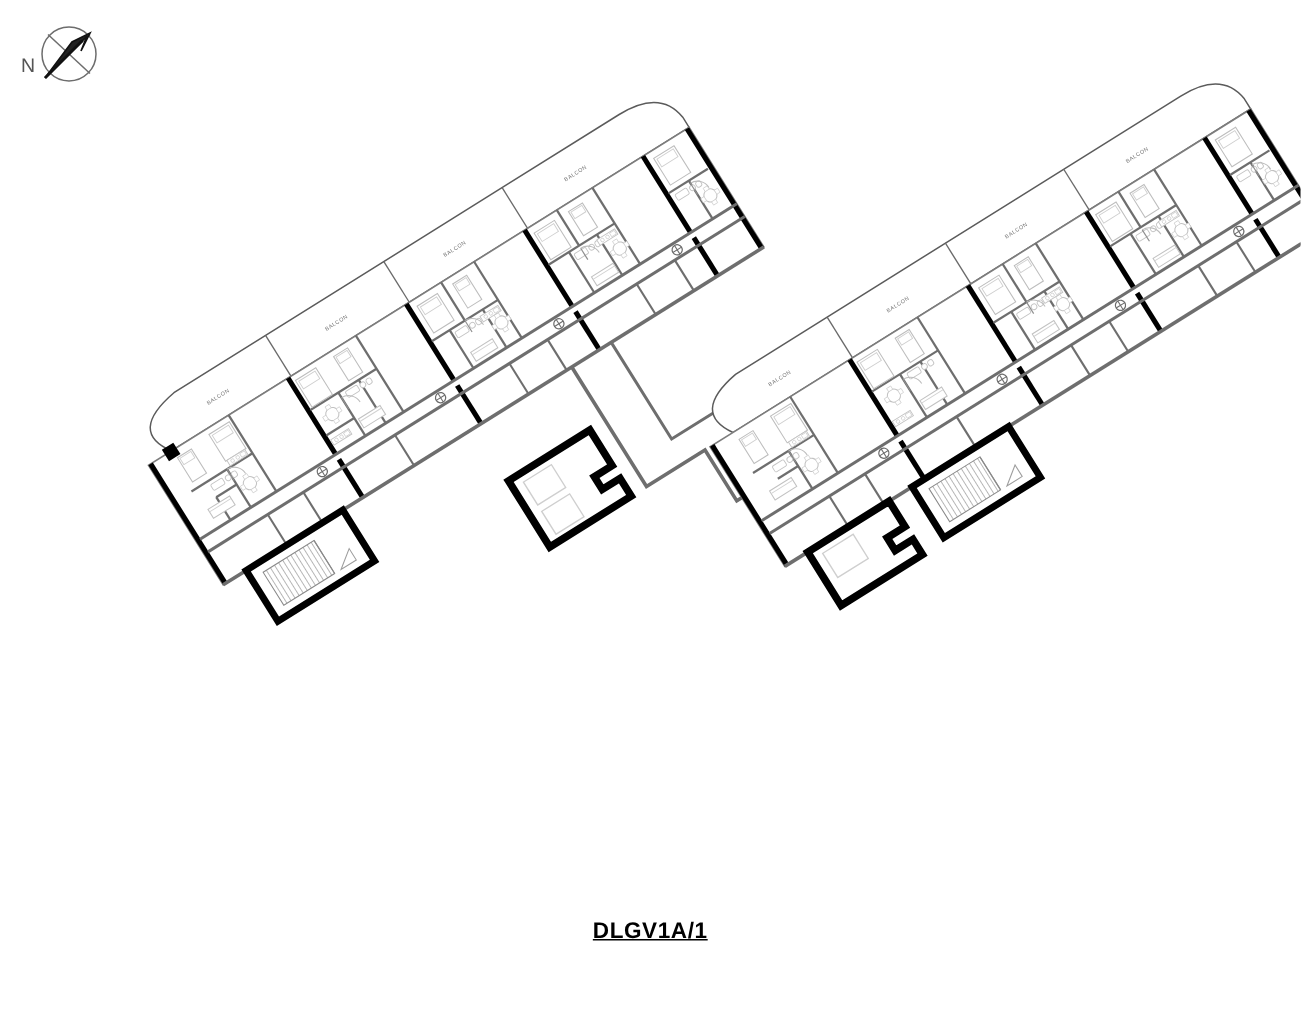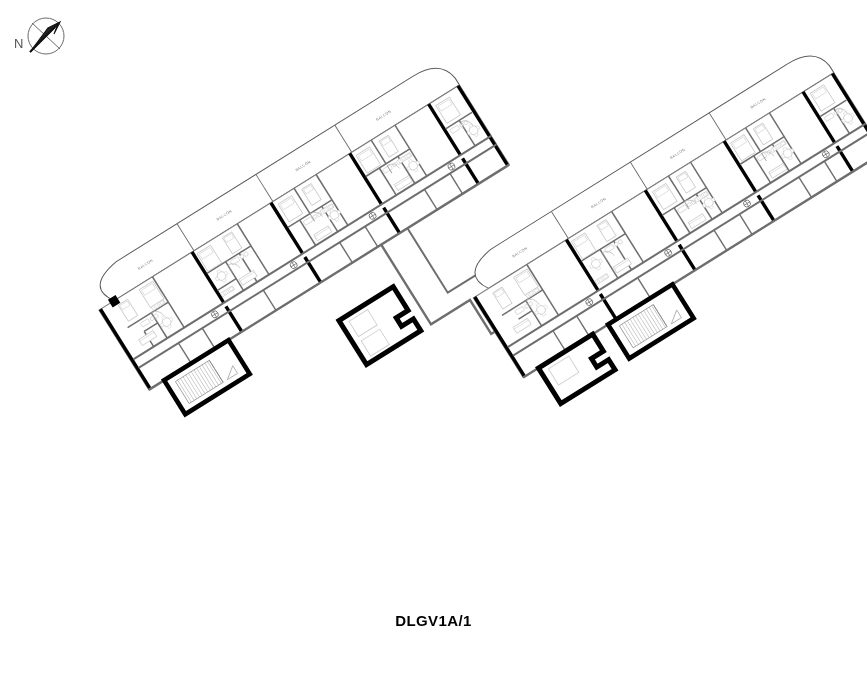--- a/index.html
+++ b/index.html
@@ -11,21 +11,21 @@
   
   #north-arrow{position:absolute;left:8px;top:8px;width:70px;height:62px;}
   #north-arrow svg{display:block;}
 
   
   #plan{position:absolute;left:0;top:0;width:867px;height:679px;}
   #plan svg{display:block;}
 
   
   #title-block{position:absolute;left:0;top:612px;width:867px;text-align:center;}
-  #plan-title{font-size:15px;font-weight:bold;letter-spacing:.4px;}
+  #plan-title{font-size:15px;font-weight:bold;letter-spacing:.4px;text-decoration:underline;}
 </style>
 </head>
 <body>
 
 <div id="sheet">
 
   <div id="north-arrow">
     <svg width="70" height="62" viewBox="0 0 70 62">
       <g>
         <circle cx="38" cy="28" r="18" fill="none" stroke="#6d6d6d" stroke-width="1"></circle>

